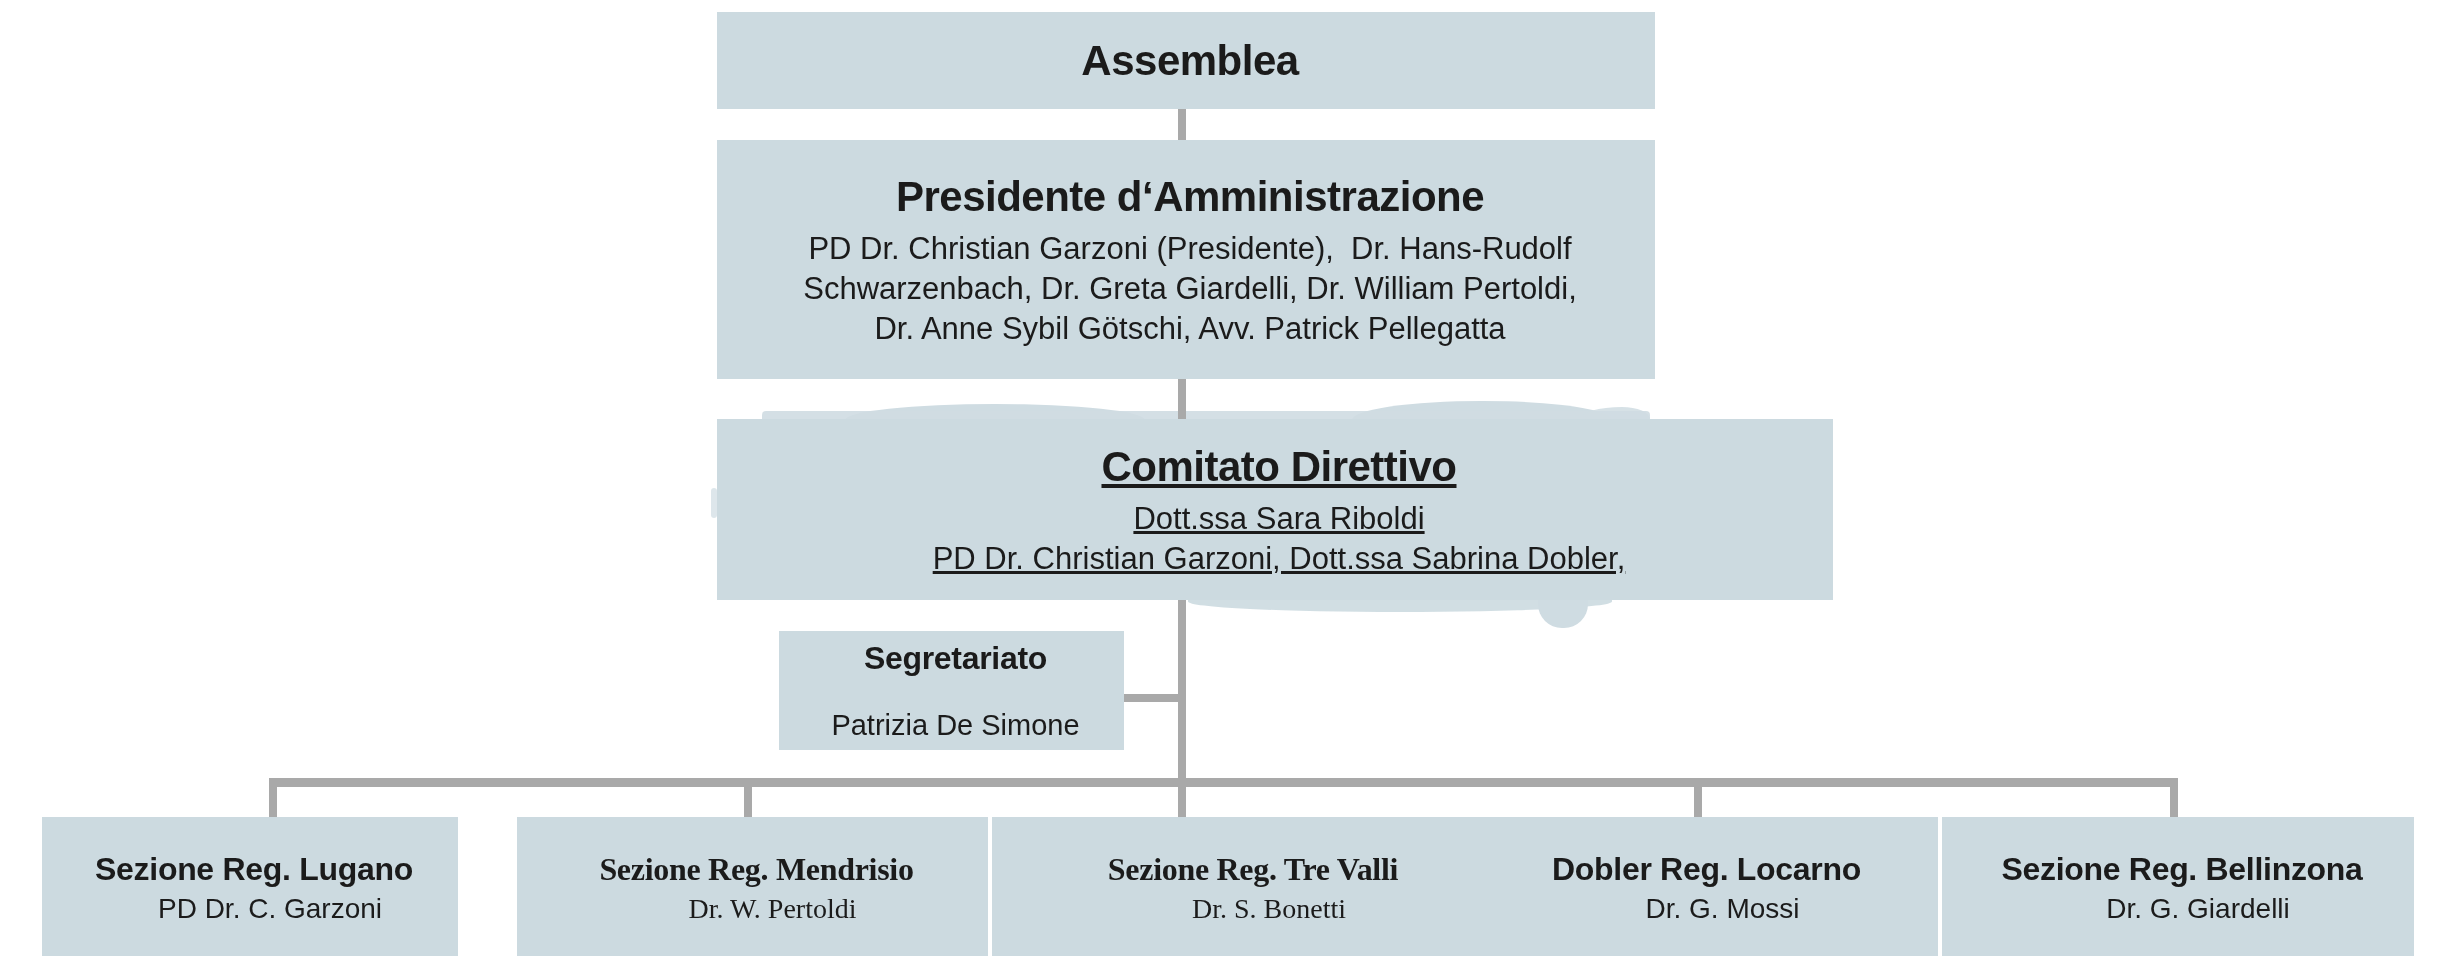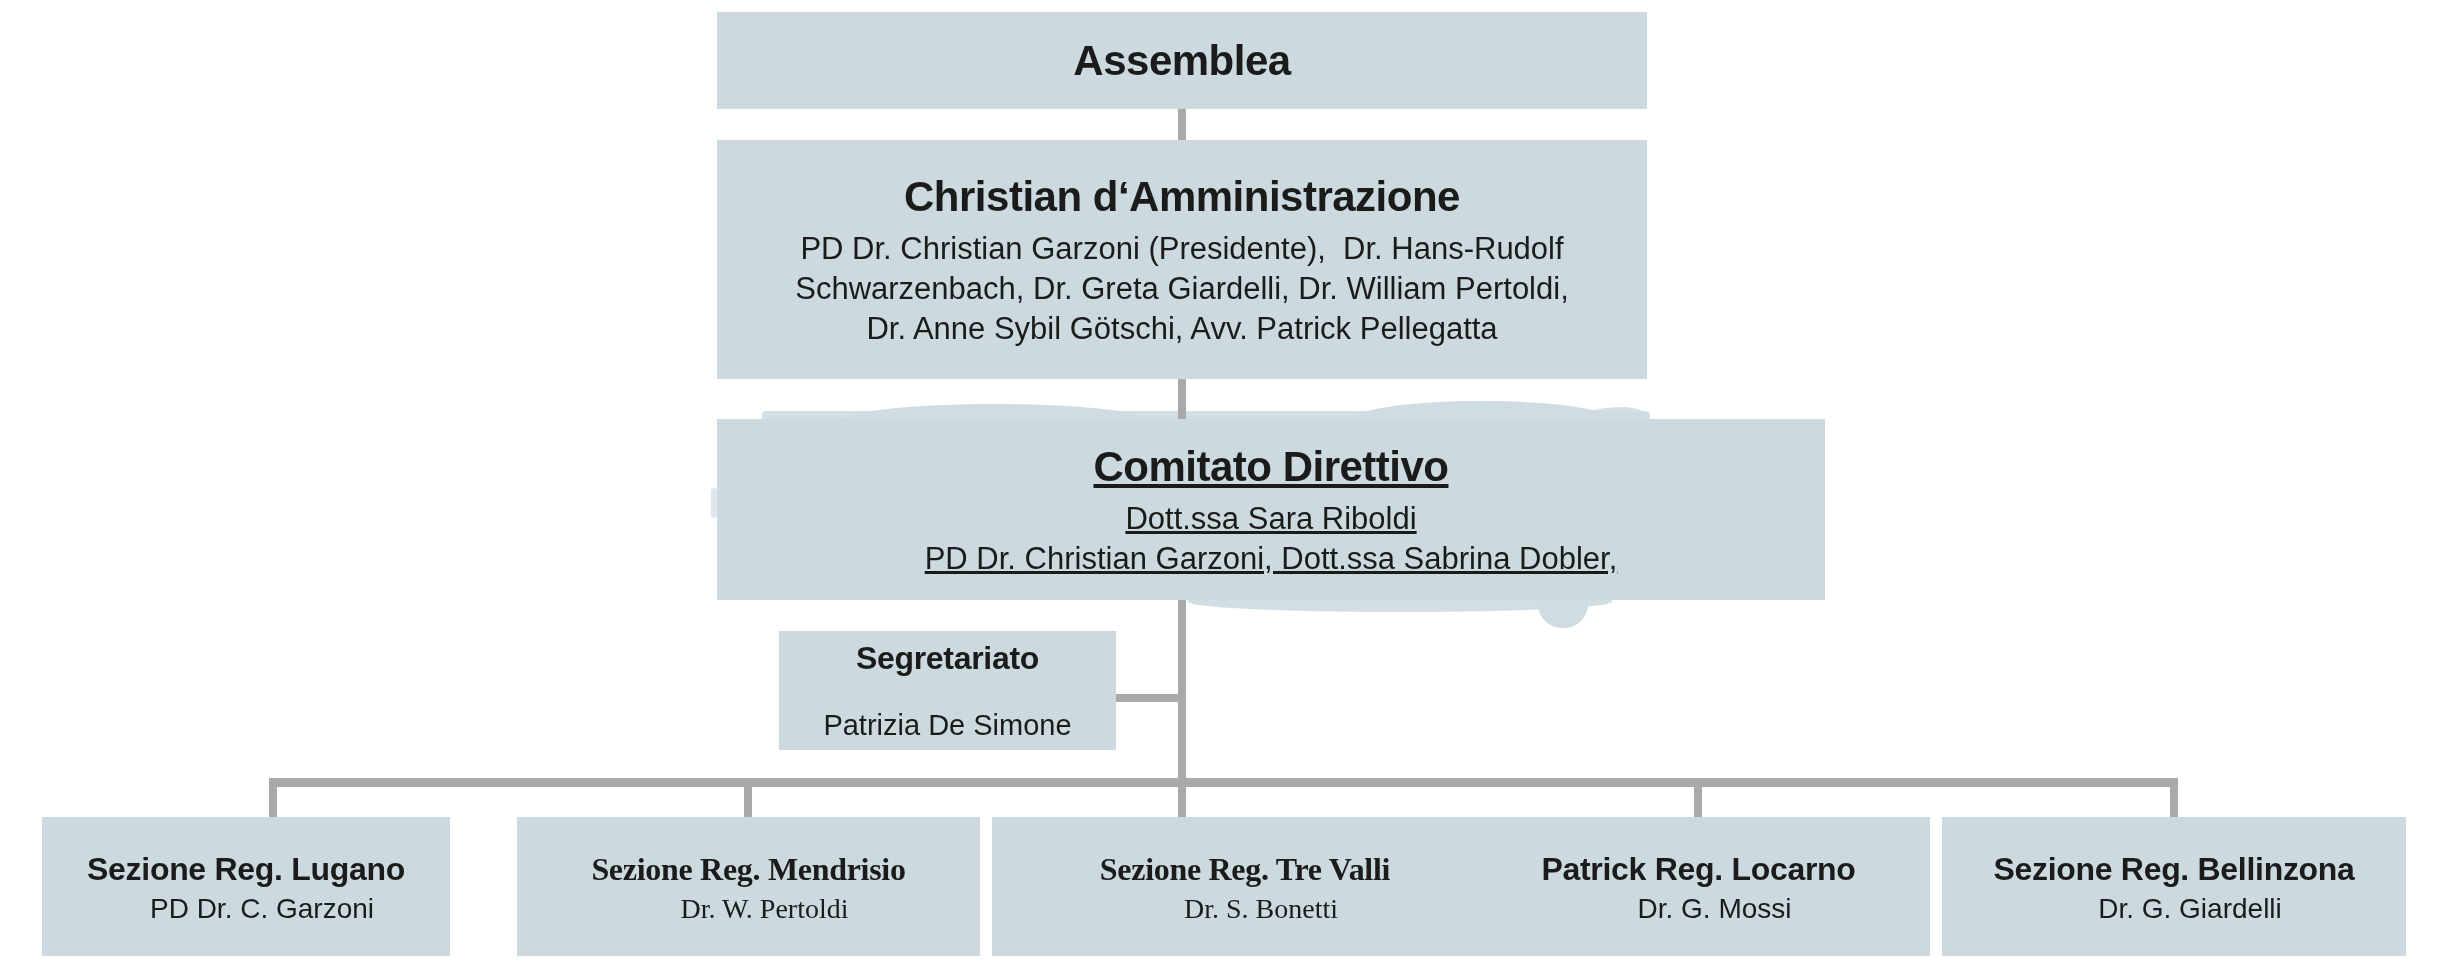--- a/index.html
+++ b/index.html
@@ -16,20 +16,21 @@
     overflow:hidden;
     font-family:"Liberation Sans", sans-serif;
     color:var(--text);
   }
   .box{
     position:absolute;
     background:var(--box-fill);
     display:flex;flex-direction:column;
     align-items:center;justify-content:center;
     text-align:left;
+    padding-left:8px;
   }
   .t-xl{font-size:42px;font-weight:bold;line-height:52px;letter-spacing:-0.5px;}
   .t-md{font-size:32px;font-weight:bold;line-height:42px;letter-spacing:-0.3px;}
   .names{font-size:31px;line-height:40px;white-space:pre;}
   .name-md{font-size:29px;line-height:38px;white-space:pre;}
   .gap-b{margin-bottom:6px;}
 
   
   .b-assemblea{left:717px;top:12px;width:930px;height:97px;}
   .b-consiglio{left:717px;top:140px;width:930px;height:239px;}
@@ -89,21 +90,21 @@
   <div class="conn c-s1"></div>
   <div class="conn c-s2"></div>
   <div class="conn c-s4"></div>
   <div class="conn c-s5"></div>
 
   <div class="box b-assemblea">
     <div class="t-xl">Assemblea</div>
   </div>
 
   <div class="box b-consiglio">
-    <div class="t-xl gap-b">Christian d‘Amministrazione</div>
+    <div class="t-xl gap-b">Presidente d‘Amministrazione</div>
     <div class="names">PD Dr. Christian Garzoni (Presidente),  Dr. Hans-Rudolf</div>
     <div class="names">Schwarzenbach, Dr. Greta Giardelli, Dr. William Pertoldi,</div>
     <div class="names">Dr. Anne Sybil Götschi, Avv. Patrick Pellegatta</div>
   </div>
 
   <div class="box b-comitato">
     <div class="t-xl gap-b">Comitato Direttivo</div>
     <div class="names">Dott.ssa Sara Riboldi</div>
     <div class="names">PD Dr. Christian Garzoni, Dott.ssa Sabrina Dobler,</div>
   </div>
@@ -119,21 +120,21 @@
   </div>
   <div class="box sez b-sez2">
     <div class="sez-title">Sezione Reg. Mendrisio</div>
     <div class="sez-head">Dr. W. Pertoldi</div>
   </div>
   <div class="box sez b-sez3">
     <div class="sez-title">Sezione Reg. Tre Valli</div>
     <div class="sez-head">Dr. S. Bonetti</div>
   </div>
   <div class="box sez b-sez4">
-    <div class="sez-title">Patrick Reg. Locarno</div>
+    <div class="sez-title">Dobler Reg. Locarno</div>
     <div class="sez-head">Dr. G. Mossi</div>
   </div>
   <div class="box sez b-sez5">
     <div class="sez-title">Sezione Reg. Bellinzona</div>
     <div class="sez-head">Dr. G. Giardelli</div>
   </div>
 
 </div>
 
 </body></html>

